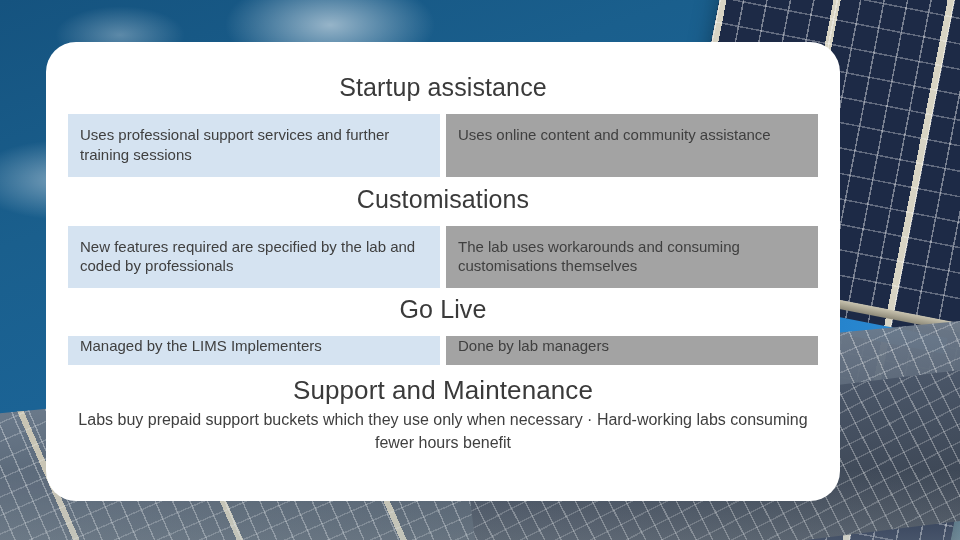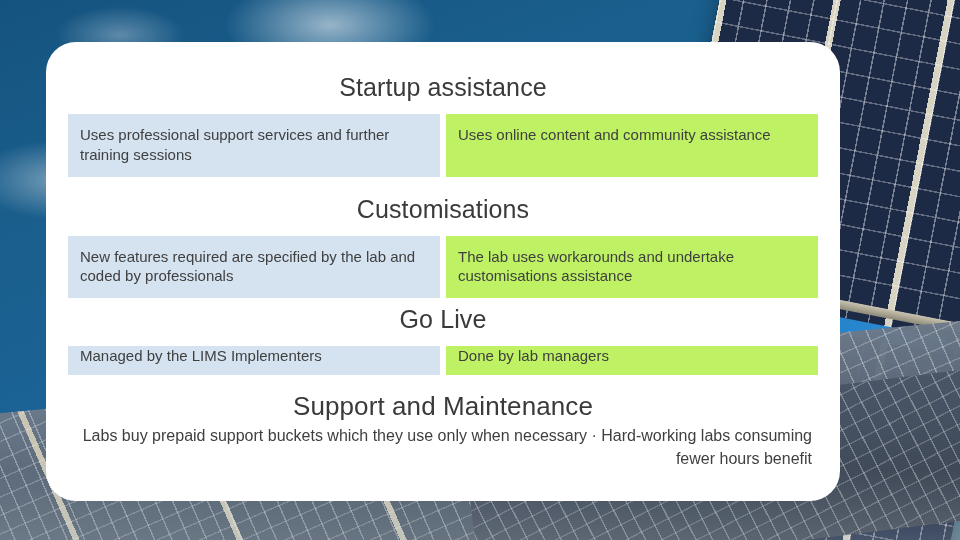--- a/index.html
+++ b/index.html
@@ -78,44 +78,44 @@
 
   .section-title {
     text-align:center;
     font-size:25px;
     font-weight:400;
     color:#3a3a3a;
     letter-spacing:.1px;
     line-height:1.2;
   }
   .t1 { margin-top:10px; }
-  .t2 { margin-top:17px; }
+  .t2 { margin-top:7px; }
   .t3 { margin-top:6px; }
-  .t4 { margin-top:16px; font-size:26px; }
+  .t4 { margin-top:10px; font-size:26px; }
 
   .row {
     display:flex;
     gap:6px;
     margin-top:12px;
   }
   .cell {
     flex:1 1 0;
     min-width:0;
     padding:11px 18px 12px 12px;
     font-size:15px;
     line-height:1.32;
     color:#3f3f3f;
   }
   .cell.blue  { background:#d5e3f1; }
-  .cell.green { background:#bef264; }
+  .cell.green { background:#a3a3a3; }
   .row.short .cell { padding:0 12px 9px 12px; }
 
   .summary {
     margin-top:3px;
-    text-align:right;
+    text-align:center;
     font-size:16px;
     line-height:1.42;
     color:#3f3f3f;
     padding:0 6px;
   }
 </style>
 </head>
 <body>
 
 <div class="bg">
@@ -132,21 +132,21 @@
 
   <div class="section-title t1">Startup assistance</div>
   <div class="row">
     <div class="cell blue">Uses professional support services and further training sessions</div>
     <div class="cell green">Uses online content and community assistance</div>
   </div>
 
   <div class="section-title t2">Customisations</div>
   <div class="row">
     <div class="cell blue">New features required are specified by the lab and coded by professionals</div>
-    <div class="cell green">The lab uses workarounds and undertake customisations assistance</div>
+    <div class="cell green">The lab uses workarounds and consuming customisations themselves</div>
   </div>
 
   <div class="section-title t3">Go Live</div>
   <div class="row short">
     <div class="cell blue">Managed by the LIMS Implementers</div>
     <div class="cell green">Done by lab managers</div>
   </div>
 
   <div class="section-title t4">Support and Maintenance</div>
   <div class="summary">Labs buy prepaid support buckets which they use only when necessary  ·  Hard-working labs consuming fewer hours benefit</div>

